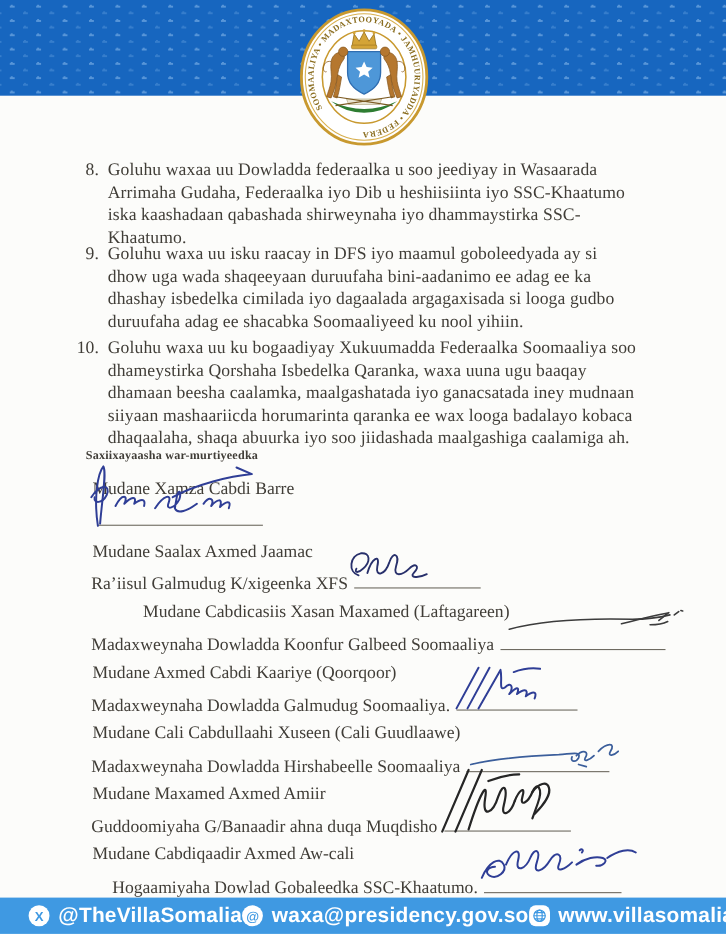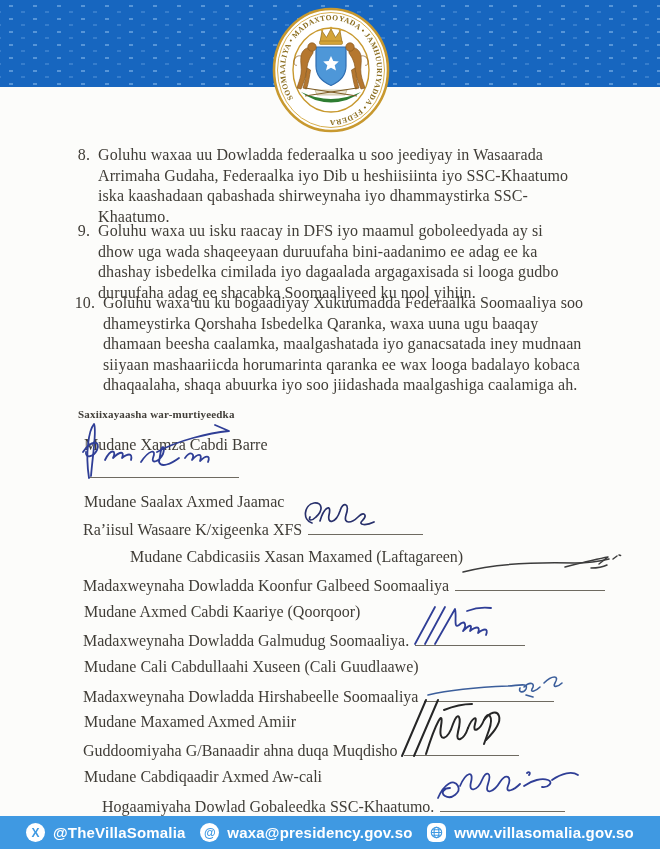--- a/index.html
+++ b/index.html
@@ -21,21 +21,21 @@
   
   .seal{position:absolute; top:6px; left:271px; width:120px; height:128px;}
   .seal svg{display:block;}
   
   .para{
     position:absolute; left:66px; width:524px;
     display:flex; font-size:16px; line-height:20.5px; letter-spacing:.1px;
   }
   .para .num{min-width:24px; text-align:right; margin-right:8px; flex:0 0 auto;}
   .para .ptxt{width:482px;}
-  .p8{top:145px;} .p9{top:221px;} .p10{top:293px;justify-content:center;}
+  .p8{top:145px;} .p9{top:221px;} .p10{top:307px;}
   .sig-heading{
     position:absolute; left:78px; top:408px;
     font-size:11px; font-weight:bold; letter-spacing:.2px;
   }
   .row{position:absolute; left:84px; white-space:nowrap; font-size:16px;}
   .titlerow{left:83px;}
   .n1{top:436px;} .t1{top:462px;}
   .n2{top:493px;} .t2{top:519px;}
   .n3{top:548px;margin-left:46px;} .t3{top:575px;}
   .n4{top:603px;} .t4{top:630px;}
@@ -64,21 +64,21 @@
     font-family:"Liberation Sans", sans-serif;
   }
   .f-item{display:flex; align-items:center; gap:8px; cursor:pointer;}
   .f-ic{
     width:19px; height:19px; background:#ffffff; border-radius:6px;
     display:flex; align-items:center; justify-content:center;
     color:#3f99e2; font-weight:bold; font-size:12px; line-height:1;
     font-family:"Liberation Sans", sans-serif; flex:0 0 auto;
   }
   .f-ic.round{border-radius:50%;}
-  .f-label{color:#ffffff; font-size:15px; font-weight:600; letter-spacing:.2px;}
+  .f-label{color:#ffffff; font-size:19px; font-weight:600; letter-spacing:.2px;}
   .ink{fill:none; stroke-linecap:round; stroke-linejoin:round;}
 </style>
 </head>
 <body>
 
 <div class="page">
 
   <div class="header"></div>
 
   <div class="seal">
@@ -153,21 +153,21 @@
           <path d="M80,44 C88,32 96,30 92,40 C90,46 98,44 102,36 C104,30 102,26 100,32 L98,44 C100,50 110,46 118,40"></path>
           <path d="M96,34 C118,22 148,15 168,13 L154,7"></path>
           <path d="M124,40 C130,32 134,36 131,42 C136,36 142,34 139,43 C144,38 150,36 147,44"></path>
         </g>
       </svg>
     </span>
   </div>
 
   <div class="row n2">Mudane Saalax Axmed Jaamac</div>
   <div class="row titlerow t2">
-    <span>Ra’iisul Wasaare K/xigeenka XFS</span><span class="sig-line l2">
+    <span>Ra’iisul Galmudug K/xigeenka XFS</span><span class="sig-line l2">
       <svg class="scribble s2" width="95" height="42" viewBox="0 0 95 42">
         <g class="ink" stroke="#28306b" stroke-width="1.7">
           <path d="M16,30 C6,27 8,12 18,10 C27,9 27,18 20,24 C16,28 12,28 14,24"></path>
           <path d="M24,28 C28,14 36,10 33,22 C31,32 40,30 44,18 C47,8 54,10 50,22 C47,32 56,30 62,24 C68,18 72,22 66,28 C62,32 70,33 78,29"></path>
         </g>
       </svg>
     </span>
   </div>
 
   <div class="row n3">Mudane Cabdicasiis Xasan Maxamed (Laftagareen)</div>

